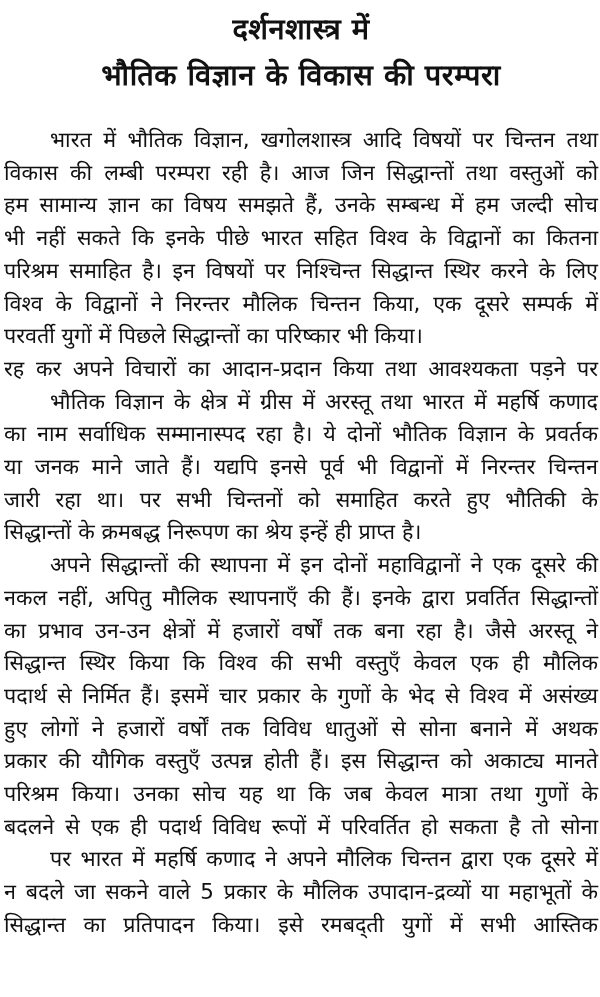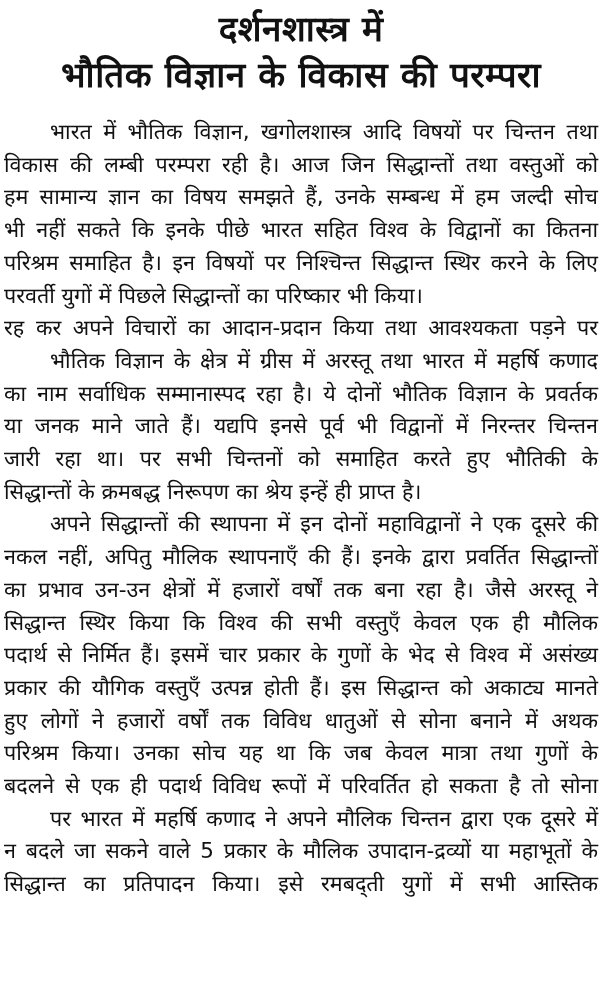--- a/index.html
+++ b/index.html
@@ -22,26 +22,26 @@
       width: 594px;
     }
     .heading {
       text-align: center;
       font-weight: bold;
       margin: 0;
       padding-top: 6px;
     }
     .heading .h-line {
       display: block;
-      font-size: 35px;
+      font-size: 29px;
       line-height: 46px;
       letter-spacing: 0.5px;
     }
     .body-text {
-      margin-top: 18px;
+      margin-top: 26px;
     }
     .para {
       margin: 0;
       font-size: 21.5px;
       line-height: 32.7px;
       text-align: justify;
     }
     .para .line {
       display: block;
       text-align: justify;
@@ -68,40 +68,41 @@
     <span class="h-line">भौतिक विज्ञान के विकास की परम्परा</span>
   </h1>
 
   <div class="body-text">
     <p class="para">
       <span class="line indent">भारत में भौतिक विज्ञान, खगोलशास्त्र आदि विषयों पर चिन्तन तथा</span>
       <span class="line">विकास की लम्बी परम्परा रही है। आज जिन सिद्धान्तों तथा वस्तुओं को</span>
       <span class="line">हम सामान्य ज्ञान का विषय समझते हैं, उनके सम्बन्ध में हम जल्दी सोच</span>
       <span class="line">भी नहीं सकते कि इनके पीछे भारत सहित विश्व के विद्वानों का कितना</span>
       <span class="line">परिश्रम समाहित है। इन विषयों पर निश्चिन्त सिद्धान्त स्थिर करने के लिए</span>
+      <span class="line">विश्व के विद्वानों ने निरन्तर मौलिक चिन्तन किया, एक दूसरे सम्पर्क में</span>
       <span class="line last">परवर्ती युगों में पिछले सिद्धान्तों का परिष्कार भी किया।</span>
       <span class="line">रह कर अपने विचारों का आदान-प्रदान किया तथा आवश्यकता पड़ने पर</span>
     </p>
 
     <p class="para">
       <span class="line indent">भौतिक विज्ञान के क्षेत्र में ग्रीस में अरस्तू तथा भारत में महर्षि कणाद</span>
       <span class="line">का नाम सर्वाधिक सम्मानास्पद रहा है। ये दोनों भौतिक विज्ञान के प्रवर्तक</span>
       <span class="line">या जनक माने जाते हैं। यद्यपि इनसे पूर्व भी विद्वानों में निरन्तर चिन्तन</span>
       <span class="line">जारी रहा था। पर सभी चिन्तनों को समाहित करते हुए भौतिकी के</span>
       <span class="line last">सिद्धान्तों के क्रमबद्ध निरूपण का श्रेय इन्हें ही प्राप्त है।</span>
     </p>
 
     <p class="para">
       <span class="line indent">अपने सिद्धान्तों की स्थापना में इन दोनों महाविद्वानों ने एक दूसरे की</span>
       <span class="line">नकल नहीं, अपितु मौलिक स्थापनाएँ की हैं। इनके द्वारा प्रवर्तित सिद्धान्तों</span>
       <span class="line">का प्रभाव उन-उन क्षेत्रों में हजारों वर्षों तक बना रहा है। जैसे अरस्तू ने</span>
       <span class="line">सिद्धान्त स्थिर किया कि विश्व की सभी वस्तुएँ केवल एक ही मौलिक</span>
       <span class="line">पदार्थ से निर्मित हैं। इसमें चार प्रकार के गुणों के भेद से विश्व में असंख्य</span>
+      <span class="line">हुए लोगों ने हजारों वर्षों तक विविध धातुओं से सोना बनाने में अथक</span>
       <span class="line">प्रकार की यौगिक वस्तुएँ उत्पन्न होती हैं। इस सिद्धान्त को अकाट्य मानते</span>
-      <span class="line">हुए लोगों ने हजारों वर्षों तक विविध धातुओं से सोना बनाने में अथक</span>
       <span class="line">परिश्रम किया। उनका सोच यह था कि जब केवल मात्रा तथा गुणों के</span>
       <span class="line">बदलने से एक ही पदार्थ विविध रूपों में परिवर्तित हो सकता है तो सोना</span>
     </p>
 
     <p class="para">
       <span class="line indent">पर भारत में महर्षि कणाद ने अपने मौलिक चिन्तन द्वारा एक दूसरे में</span>
       <span class="line">न बदले जा सकने वाले 5 प्रकार के मौलिक उपादान-द्रव्यों या महाभूतों के</span>
       <span class="line trailing">सिद्धान्त का प्रतिपादन किया। इसे रमबद्ती युगों में सभी आस्तिक</span>
     </p>
   </div>

